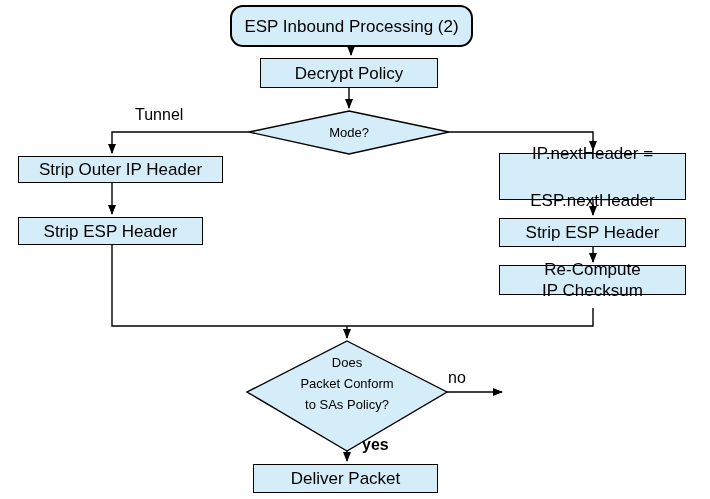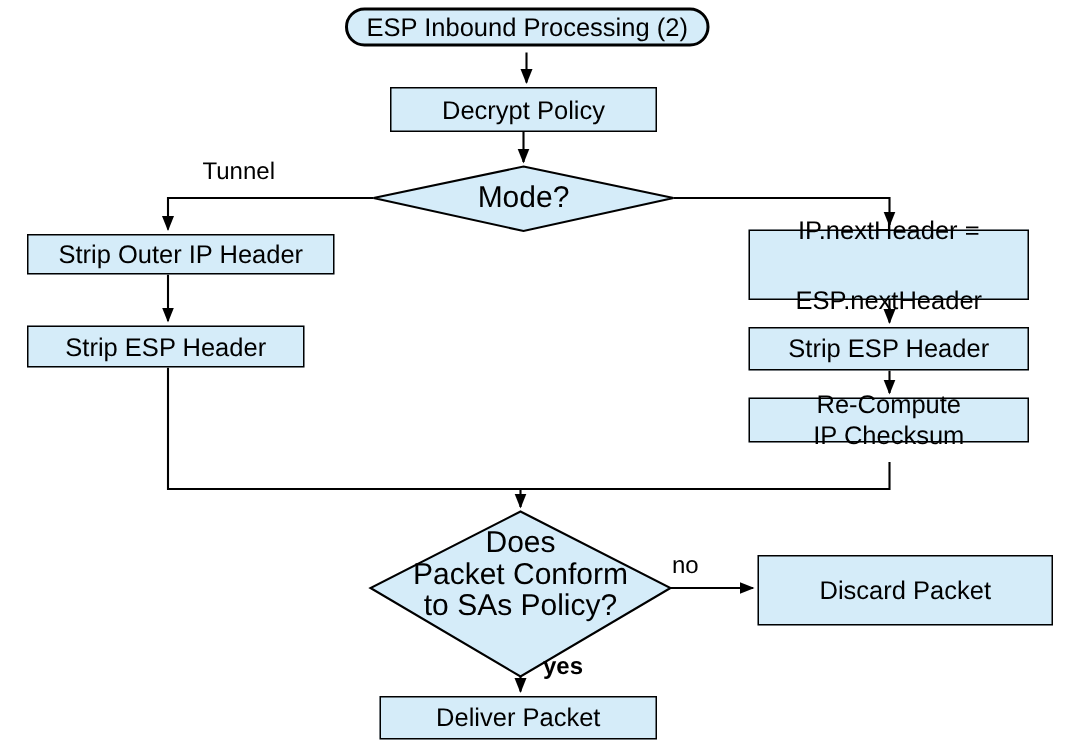--- a/index.html
+++ b/index.html
@@ -42,21 +42,21 @@
     white-space: nowrap;
   }
   .node.terminator { border-radius: 13px; border-width: 2px; }
   .diamond-label {
     position: absolute;
     display: flex;
     flex-direction: column;
     align-items: center;
     justify-content: center;
     text-align: center;
-    font-size: 20px;
+    font-size: 13px;
     line-height: 21px;
     white-space: nowrap;
   }
   .edge-label {
     position: absolute;
     font-size: 16px;
     line-height: 20px;
     white-space: nowrap;
   }
 </style>
@@ -81,21 +81,21 @@
     <path class="edge" d="M593,247 V262" marker-end="url(#arrow)"></path>
     <path class="edge" d="M112,245 V326 H593 V308"></path>
     <path class="edge" d="M347,326 V338" marker-end="url(#arrow)"></path>
     <path class="edge" d="M447,392 H502" marker-end="url(#arrow)"></path>
     <path class="edge" d="M347,451 V461" marker-end="url(#arrow)"></path>
 
     <polygon class="diamond" points="349,111 449,132 349,154 249,132"></polygon>
     <polygon class="diamond" points="347,341 447,392 347,451 247,392"></polygon>
   </svg>
 
-  <div class="node terminator" style="left:230px; top:5px; width:243px; height:26px;">
+  <div class="node terminator" style="left:230px; top:5px; width:243px; height:42px;">
     <span>ESP Inbound Processing (2)</span>
   </div>
 
   <div class="node" style="left:260px; top:58px; width:178px; height:30px;">
     <span>Decrypt Policy</span>
   </div>
 
   <div class="node" style="left:18px; top:156px; width:205px; height:27px;">
     <span>Strip Outer IP Header</span>
   </div>
@@ -111,23 +111,20 @@
 
   <div class="node" style="left:499px; top:218px; width:187px; height:29px;">
     <span>Strip ESP Header</span>
   </div>
 
   <div class="node" style="left:499px; top:265px; width:187px; height:30px;">
     <span>Re-Compute</span>
     <span>IP Checksum</span>
   </div>
 
-  <div class="node" style="left:505px; top:370px; width:197px; height:47px;">
-    <span>Discard Packet</span>
-  </div>
 
   <div class="node" style="left:253px; top:464px; width:185px; height:29px;">
     <span>Deliver Packet</span>
   </div>
 
   <div class="diamond-label" style="left:299px; top:121px; width:100px; height:22px;">
     <span>Mode?</span>
   </div>
 
   <div class="diamond-label" style="left:262px; top:352px; width:170px; height:63px;">

